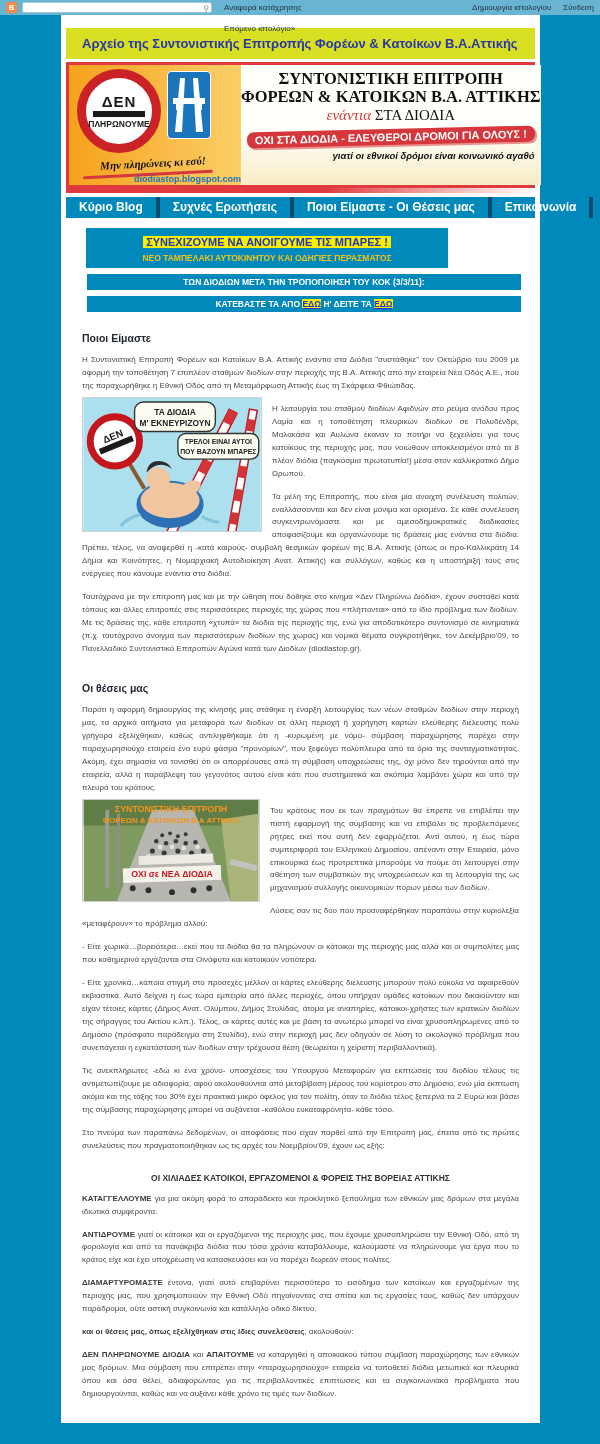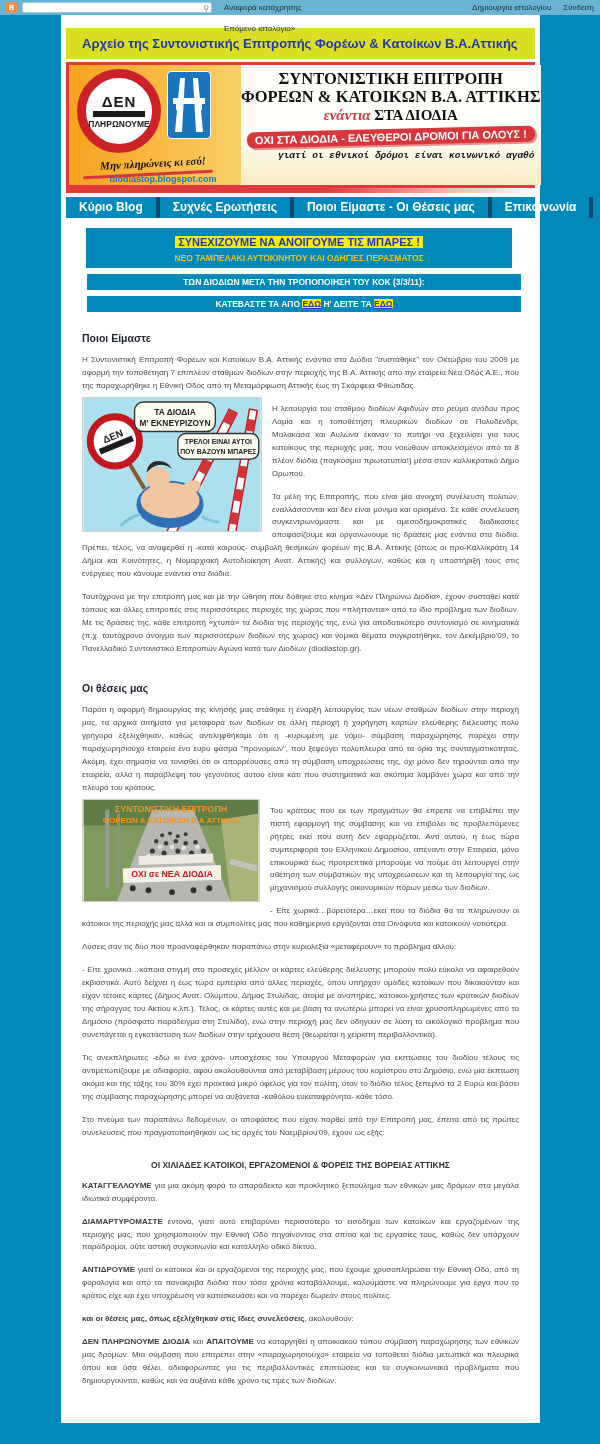--- a/index.html
+++ b/index.html
@@ -64,54 +64,54 @@
   .bn-circle .bar { width:52px; height:6px; background:#1a1a1a; margin:1px 0 2px 0; }
   .bn-circle .plir { font-size:8.5px; font-weight:bold; color:#1a1a1a; }
   .bn-slogan {
     position:absolute; left:4px; top:92px; width:160px; text-align:center;
     font-family:"Liberation Serif", serif; font-style:italic; font-weight:bold;
     font-size:11px; color:#111; transform:rotate(-3deg);
   }
   .bn-swoosh { position:absolute; left:14px; top:108px; width:130px; height:3px;
     background:#D6373C; border-radius:2px; transform:rotate(-3deg); }
   .bn-site {
-    position:absolute; left:0; bottom:1px; width:100%; text-align:center;
+    position:absolute; left:0; bottom:1px; width:100%; text-align:right;
     font-size:9px; font-weight:bold; color:#1B75BC;padding-left:16px;
   }
   .bn-right {
     flex:1; background:linear-gradient(#FFFFFC 55%,#F7ECC4);
     text-align:center; padding-top:5px; position:relative;
   }
   .bn-org { font-family:"Liberation Serif", serif; font-weight:bold; color:#111;
     font-size:16.5px; line-height:1.12; white-space:nowrap; }
-  .bn-against { font-family:"Liberation Serif", serif; font-weight:bold; font-size:15px; color:#111; }
+  .bn-against { font-family:"Liberation Serif", serif; font-weight:normal; font-size:15px; color:#111; }
   .bn-against .en { color:#D6373C; font-style:italic; }
   .ribbon {
     margin:5px auto 0 auto; width:96%; background:#D6373C; color:#fff;
     border-radius:7px; transform:rotate(-1.4deg);
     font-size:11px; font-weight:bold; line-height:16px; white-space:nowrap;
     box-shadow:2px 2px 0 #e8918f;
   }
   .bn-tagline {
     margin-top:5px; text-align:right; padding-right:6px;
-    font-family:Liberation Mono, monospace; font-style:italic; font-weight:bold;
+    font-family:Liberation Sans, sans-serif; font-style:italic; font-weight:bold;
     font-size:9.5px; color:#111;
   }
   .red-fade { height:5px; margin-top:0;
     background:linear-gradient(to right,#E0393E 55%,#F3B7B4 82%,#FFFFFF); }
   
   .tabs { margin-top:4px; background:#0289BC; height:21px; display:flex; }
   .tab {
     color:#fff; font-size:12px; font-weight:bold; line-height:21px;
     padding:0 13px; white-space:nowrap; cursor:pointer; border-right:4px solid #0c4a6e;
   }
   
   .content { padding:0 16px; }
   .notice-box {
-    margin:10px 0 0 4px; width:426px; background:#0289BC; text-align:center;
+    margin:10px 0 0 4px; width:362px; background:#0289BC; text-align:center;
     padding:4px 2px 5px 2px;
   }
   .notice-head {
     display:inline; background:#F7EF00; color:#2437B8;
     font-size:11px; font-weight:bold; padding:0 3px; line-height:14px;
   }
   .notice-sub { margin-top:3px; color:#EFC31D; font-size:8.5px; font-weight:bold; }
   .strip {
     margin:6px 0 0 5px; width:434px; background:#0289BC; height:16px; line-height:16px;
     text-align:center; color:#fff; font-size:8.5px; font-weight:bold;
@@ -302,29 +302,29 @@
           <circle cx="112" cy="92" r="3"></circle>
         <circle cx="128" cy="90" r="3"></circle>
           <circle cx="90" cy="94" r="3"></circle>
       </g>
 
       <text x="89" y="12" font-size="9" font-weight="bold" fill="#F7941D" text-anchor="middle" font-family="Liberation Sans, sans-serif">ΣΥΝΤΟΝΙΣΤΙΚΗ ΕΠΙΤΡΟΠΗ</text>
       <text x="89" y="23" font-size="8" font-weight="bold" fill="#F7941D" text-anchor="middle" font-family="Liberation Sans, sans-serif">ΦΟΡΕΩΝ &amp; ΚΑΤΟΙΚΩΝ Β.Α ΑΤΤΙΚΗΣ</text>
     </svg>
 
     <p class="body">Του κράτους που εκ των πραγμάτων θα έπρεπε να επιβλέπει την πιστή εφαρμογή της σύμβασης και να επιβάλει τις προβλεπόμενες ρήτρες εκεί που αυτή δεν εφαρμόζεται. Αντί αυτού, η έως τώρα συμπεριφορά του Ελληνικού Δημοσίου, απέναντι στην Εταιρεία, μόνο επικουρικά έως προτρεπτικά μπορούμε να πούμε ότι λειτουργεί στην αθέτηση των συμβατικών της υποχρεώσεων και τη λειτουργία της ως μηχανισμού συλλογής οικονομικών πόρων μέσω των διοδίων.</p>
+    <p class="body">Λύσεις σαν τις δύο που προαναφέρθηκαν παραπάνω στην κυριολεξία «μεταφέρουν» το πρόβλημα αλλού:</p>
     <p class="body">- Είτε χωρικά…βορειότερα…εκεί που τα διόδια θα τα πληρώνουν οι κάτοικοι της περιοχής μας αλλά και οι συμπολίτες μας που καθημερινά εργάζονται στα Οινόφυτα και κατοικούν νοτιότερα.</p>
-    <p class="body">Λύσεις σαν τις δύο που προαναφέρθηκαν παραπάνω στην κυριολεξία «μεταφέρουν» το πρόβλημα αλλού:</p>
     <div class="clear"></div>
     <p class="body">- Είτε χρονικά…κάποια στιγμή στο προσεχές μέλλον οι κάρτες ελεύθερης διέλευσης μπορούν πολύ εύκολα να αφαιρεθούν εκβιαστικά. Αυτό δείχνει η έως τώρα εμπειρία από άλλες περιοχές, όπου υπήρχαν ομάδες κατοίκων που δικαιούνταν και είχαν τέτοιες κάρτες (Δήμος Ανατ. Ολύμπου, Δήμος Στυλίδας, άτομα με αναπηρίες, κάτοικοι-χρήστες των κρατικών διοδίων της σήραγγας του Ακτίου κ.λπ.). Τέλος, οι κάρτες αυτές και με βάση τα ανωτέρω μπορεί να είναι χρυσοπληρωμένες από το Δημόσιο (πρόσφατο παράδειγμα στη Στυλίδα), ενώ στην περιοχή μας δεν οδηγούν σε λύση το οικολογικό πρόβλημα που συνεπάγεται η εγκατάσταση των διοδίων στην τρέχουσα θέση (θεωρείται η χείριστη περιβαλλοντικά).</p>
     <p class="body">Τις ανεκπλήρωτες -εδώ κι ένα χρόνο- υποσχέσεις του Υπουργού Μεταφορών για εκπτώσεις του διοδίου τέλους τις αντιμετωπίζουμε με αδιαφορία, αφού ακολουθούνται από μεταβίβαση μέρους του κομίστρου στο Δημόσιο, ενώ μία έκπτωση ακόμα και της τάξης του 30% έχει πρακτικά μικρό όφελος για τον πολίτη, όταν το διόδιο τέλος ξεπερνά τα 2 Ευρώ και βάσει της σύμβασης παραχώρησης μπορεί να αυξάνεται -καθόλου ευκαταφρόνητα- κάθε τόσο.</p>
     <p class="body">Στο πνεύμα των παραπάνω δεδομένων, οι αποφάσεις που είχαν παρθεί από την Επιτροπή μας, έπειτα από τις πρώτες συνελεύσεις που πραγματοποιήθηκαν ως τις αρχές του Νοεμβρίου'09, έχουν ως εξής:</p>
 
     <div class="subhead">ΟΙ ΧΙΛΙΑΔΕΣ ΚΑΤΟΙΚΟΙ, ΕΡΓΑΖΟΜΕΝΟΙ &amp; ΦΟΡΕΙΣ ΤΗΣ ΒΟΡΕΙΑΣ ΑΤΤΙΚΗΣ</div>
 
     <p class="body stance"><b>ΚΑΤΑΓΓΕΛΛΟΥΜΕ</b><span> για μια ακόμη φορά το απαράδεκτο και προκλητικό ξεπούλημα των εθνικών μας δρόμων στα μεγάλα ιδιωτικά συμφέροντα.</span></p>
+    <p class="body stance"><b>ΑΝΤΙΔΡΟΥΜΕ</b><span> γιατί οι κάτοικοι και οι εργαζόμενοι της περιοχής μας, που έχουμε χρυσοπληρώσει την Εθνική Οδό, από τη φορολογία και από τα πανάκριβα διόδια που τόσα χρόνια καταβάλλουμε, καλούμαστε να πληρώνουμε για έργα που το κράτος είχε και έχει υποχρέωση να κατασκευάσει και να παρέχει δωρεάν στους πολίτες.</span></p>
     <p class="body stance"><b>ΔΙΑΜΑΡΤΥΡΟΜΑΣΤΕ</b><span> έντονα, γιατί αυτό επιβαρύνει περισσότερο το εισόδημα των κατοίκων και εργαζομένων της περιοχής μας, που χρησιμοποιούν την Εθνική Οδό πηγαίνοντας στα σπίτια και τις εργασίες τους, καθώς δεν υπάρχουν παράδρομοι, ούτε αστική συγκοινωνία και κατάλληλο οδικό δίκτυο.</span></p>
-    <p class="body stance"><b>ΑΝΤΙΔΡΟΥΜΕ</b><span> γιατί οι κάτοικοι και οι εργαζόμενοι της περιοχής μας, που έχουμε χρυσοπληρώσει την Εθνική Οδό, από τη φορολογία και από τα πανάκριβα διόδια που τόσα χρόνια καταβάλλουμε, καλούμαστε να πληρώνουμε για έργα που το κράτος είχε και έχει υποχρέωση να κατασκευάσει και να παρέχει δωρεάν στους πολίτες.</span></p>
     <p class="body stance"><b>και οι θέσεις μας, όπως εξελίχθηκαν στις ίδιες συνελεύσεις</b><span>, ακολουθούν:</span></p>
     <p class="body stance"><b>ΔΕΝ ΠΛΗΡΩΝΟΥΜΕ ΔΙΟΔΙΑ</b><span> και </span><b>ΑΠΑΙΤΟΥΜΕ</b><span> να καταργηθεί η αποικιακού τύπου σύμβαση παραχώρησης των εθνικών μας δρόμων. Μια σύμβαση που επιτρέπει στην «παραχωρησιούχο» εταιρεία να τοποθετεί διόδια μετωπικά και πλευρικά όπου και όσα θέλει, αδιαφορώντας για τις περιβαλλοντικές επιπτώσεις και τα συγκοινωνιακά προβλήματα που δημιουργούνται, καθώς και να αυξάνει κάθε χρόνο τις τιμές των διοδίων.</span></p>
 
   </div>
 </div>
 
 </body></html>

